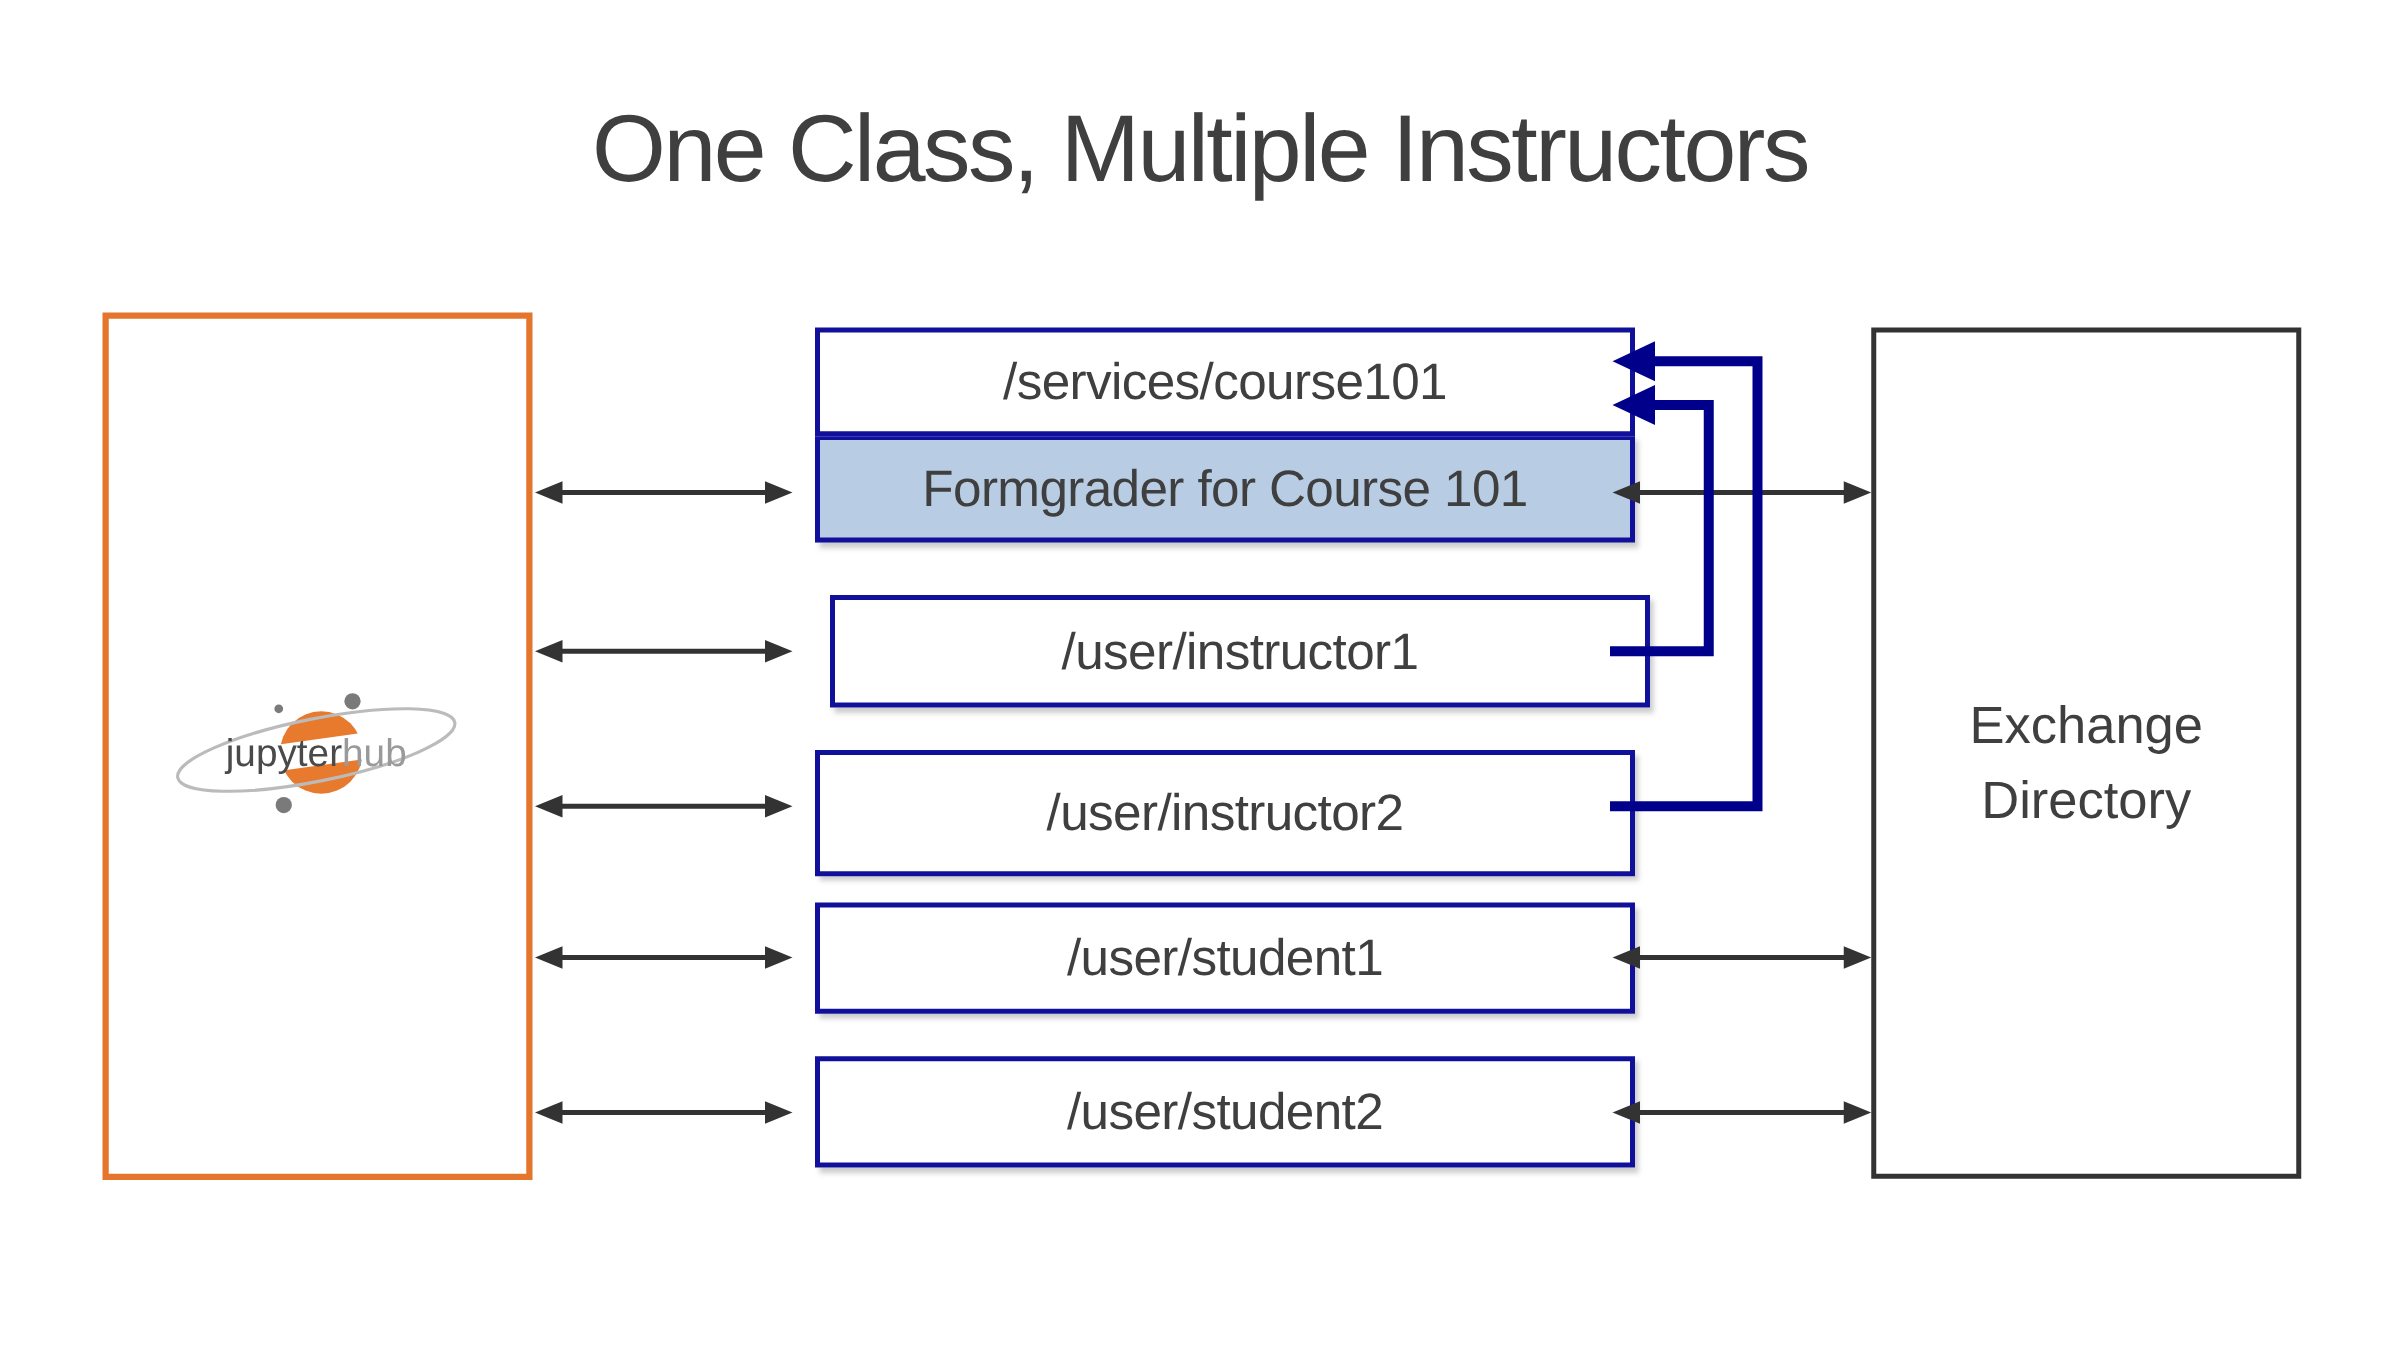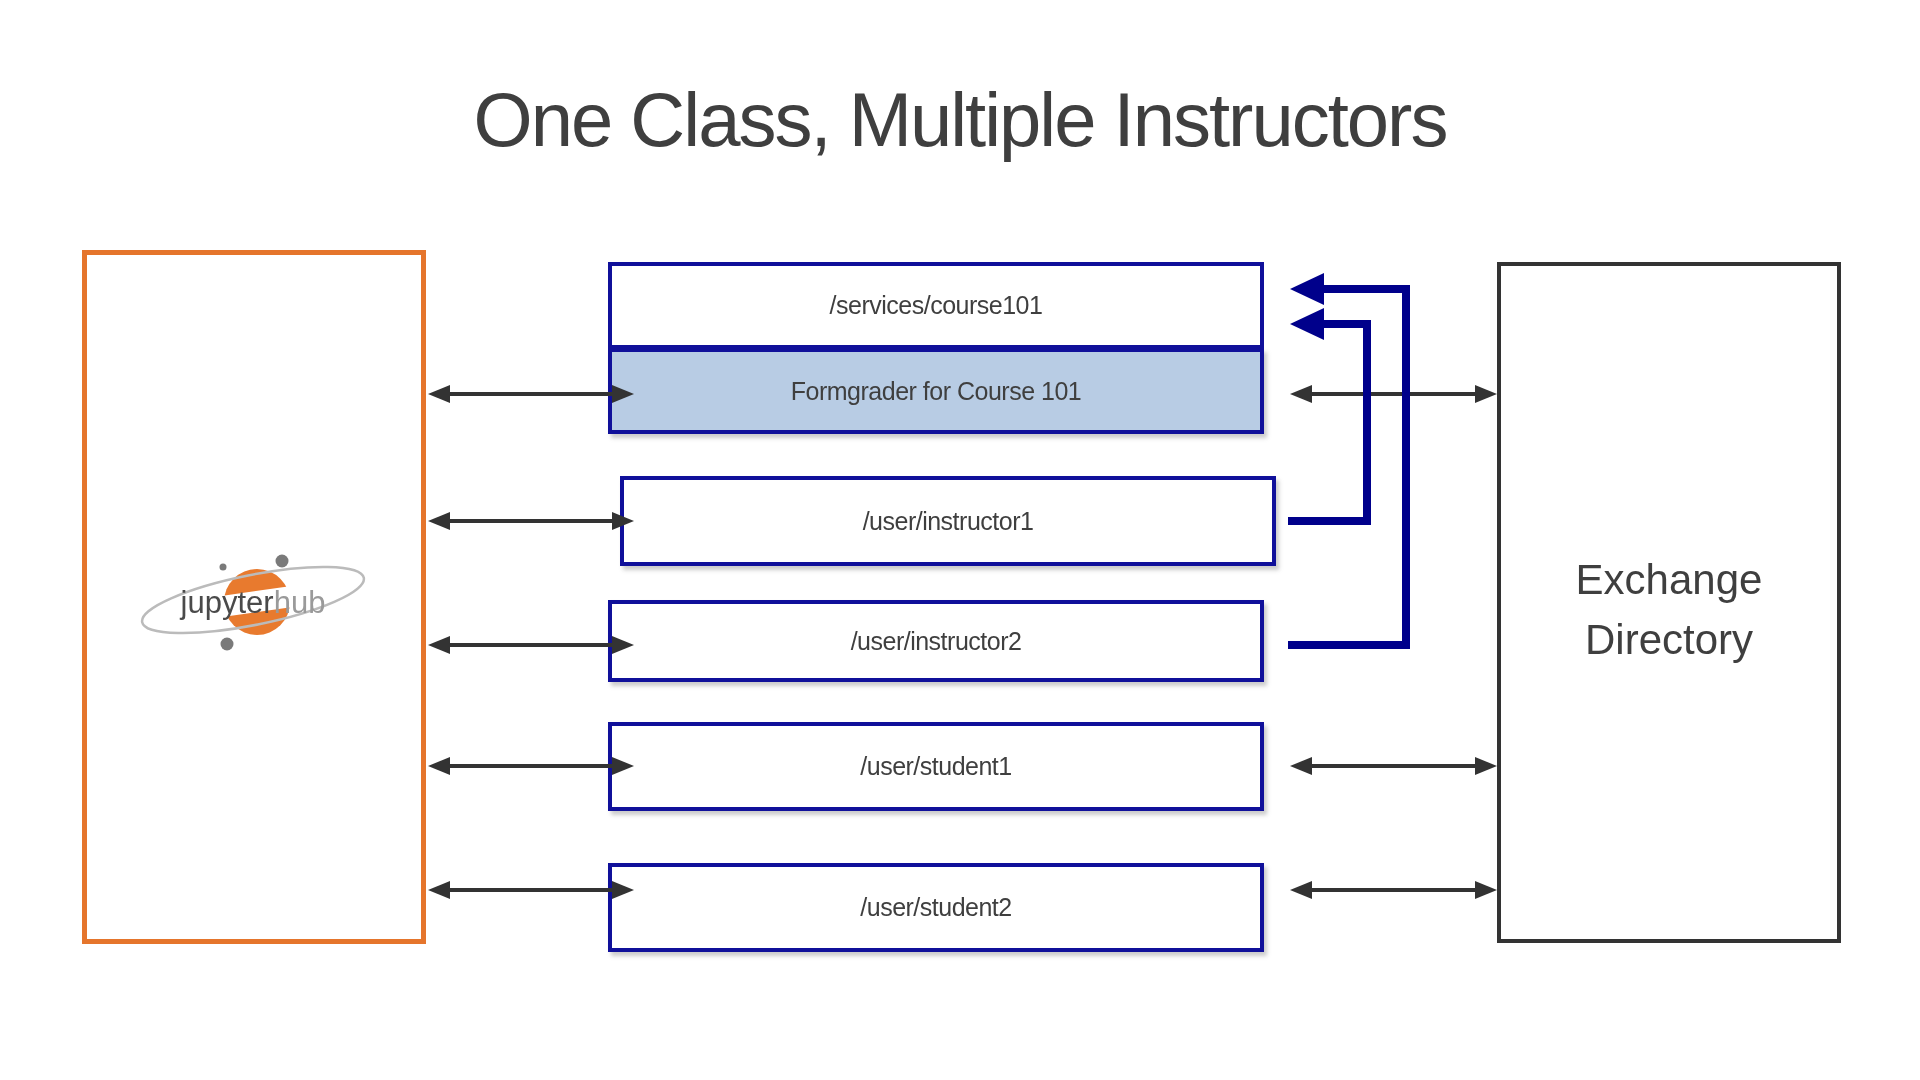--- a/index.html
+++ b/index.html
@@ -22,32 +22,32 @@
   }
   .title{
     position:absolute;left:0;top:76px;width:100%;text-align:center;
     font-size:76px;letter-spacing:-2px;color:var(--text-gray);white-space:nowrap;
   }
   .hub-box{
     position:absolute;left:82px;top:250px;width:344px;height:694px;
     border:5px solid var(--orange);background:#fff;box-sizing:border-box;
   }
   .node{
-    position:absolute;left:608px;width:656px;box-sizing:border-box;background:#fff;
+    position:absolute;left:652px;width:656px;box-sizing:border-box;background:#fff;
     border:4px solid var(--navy-border);
     display:flex;align-items:center;justify-content:center;
-    font-size:25px;letter-spacing:-0.5px;color:var(--text-gray);
+    font-size:41px;letter-spacing:-0.5px;color:var(--text-gray);
     box-shadow:3px 4px 4px rgba(110,110,110,0.35);
   }
   .node-services  {top:262px;height:87px;z-index:2;box-shadow:none;}
   .node-formgrader{top:348px;height:86px;background:var(--formgrader-fill);z-index:1;text-align:right;}
   .node-instructor1{top:476px;height:90px;margin-left:12px;}
-  .node-instructor2{top:600px;height:82px;}
+  .node-instructor2{top:600px;height:101px;}
   .node-student1{top:722px;height:89px;}
-  .node-student2{top:845px;height:89px;margin-top:18px;}
+  .node-student2{top:845px;height:89px;}
   .exchange-box{
     position:absolute;left:1497px;top:262px;width:344px;height:681px;box-sizing:border-box;
     border:4px solid var(--dark-gray);background:#fff;
     display:flex;flex-direction:column;align-items:center;justify-content:center;
     padding-top:14px;
   }
   .exchange-box .line{font-size:42px;line-height:60px;color:var(--text-gray);}
   #arrow-layer{position:absolute;left:0;top:0;width:1920px;height:1080px;pointer-events:none;z-index:5;}
   .black-arrow line{stroke:var(--dark-gray);stroke-width:4px;}
   .black-arrow polygon{fill:var(--dark-gray);stroke:none;}

